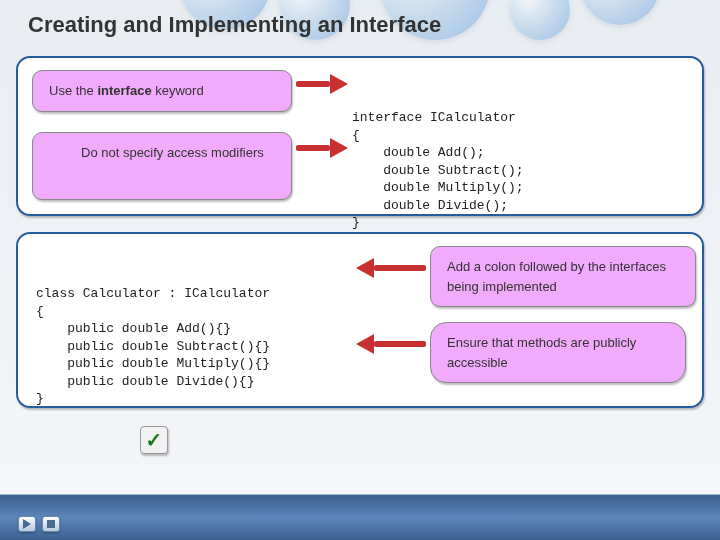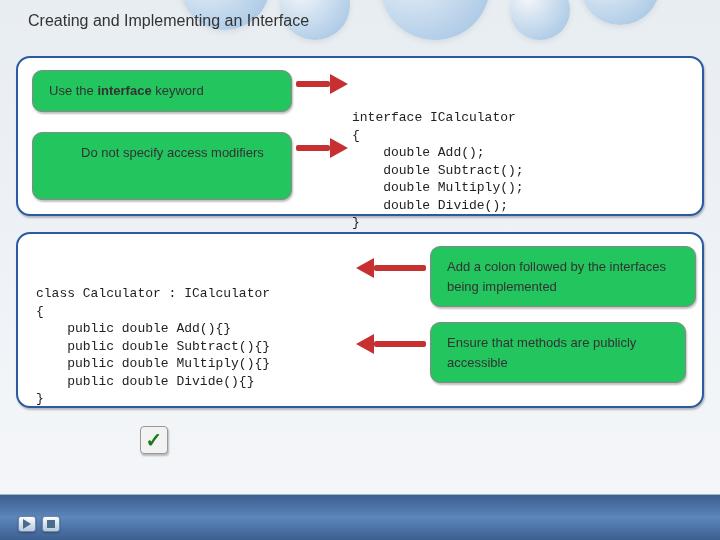--- a/index.html
+++ b/index.html
@@ -18,41 +18,41 @@
     background: radial-gradient(circle at 30% 30%, #fff 0%, #bcd6ef 40%, #5d9cd4 100%);
     box-shadow: 0 2px 6px rgba(0,0,0,0.15);
   }
   .c1{width:90px;height:90px;left:0;top:-20px;}
   .c2{width:70px;height:70px;left:100px;top:10px;}
   .c3{width:110px;height:110px;left:200px;top:-30px;}
   .c4{width:60px;height:60px;left:330px;top:20px;}
   .c5{width:80px;height:80px;left:400px;top:-15px;}
   .title {
     position: absolute; top: 12px; left: 28px;
-    font-size: 16px; color: #333; font-weight: normal;
+    font-size: 22px; color: #333; font-weight: bold;
   }
   .panel {
     position: absolute; background: #fff;
     border: 2px solid #2a5aa0; border-radius: 14px;
     box-shadow: 1px 2px 2px rgba(0,0,0,0.25);
   }
   .panel-top { top: 56px; left: 16px; width: 688px; height: 160px; }
   .panel-bot { top: 232px; left: 16px; width: 688px; height: 176px; }
   .note-box {
-    position: absolute; background: #22c55e;
+    position: absolute; background: #f0abfc;
     border: 1px solid #888; border-radius: 10px;
     box-shadow: 1px 2px 2px rgba(0,0,0,0.25);
     padding: 10px 16px;
     font-size: 13px; color: #333; line-height: 1.5;
   }
   .note-box b { font-weight: bold; }
   .note1 { top: 70px; left: 32px; width: 260px; }
   .note2 { top: 132px; left: 32px; width: 260px; height:68px;padding-left:48px;}
   .note3 { top: 246px; left: 430px; width: 266px; }
-  .note4 { top: 322px; left: 430px; width: 256px; }
+  .note4 { top: 322px; left: 430px; width: 256px; border-radius: 16px; }
   .code-box {
     position: absolute;
     font-family: Liberation Mono, monospace;
     font-size: 13px; white-space: pre; color: #222; line-height: 1.35; margin-top: 39px;
   }
   .code1 { top: 70px; left: 352px; }
   .code2 { top: 246px; left: 36px; }
   .arrow {
     position: absolute; height: 0;
     display: flex; align-items: center;

